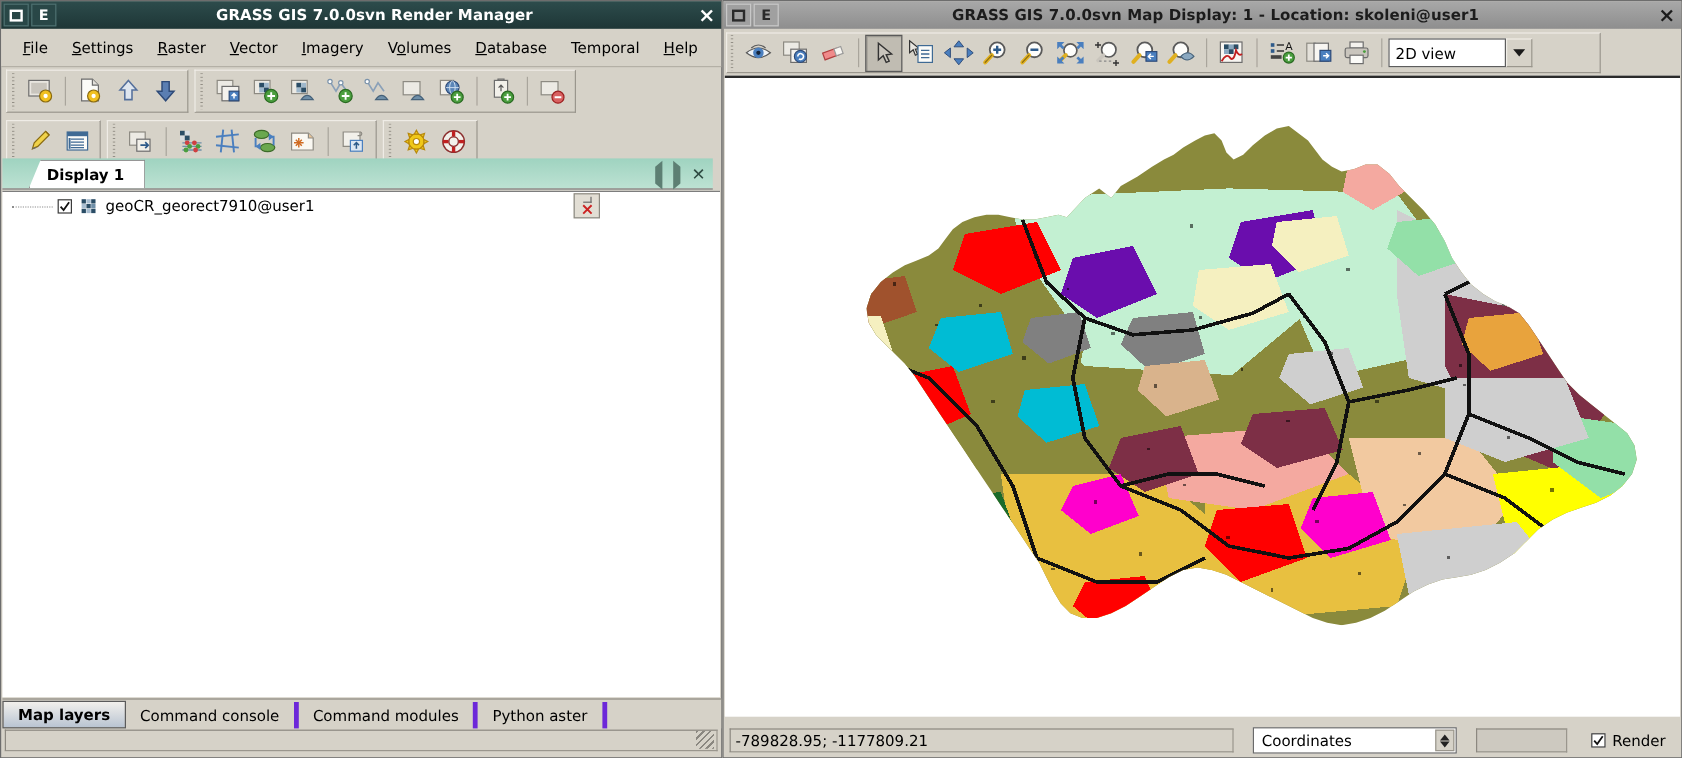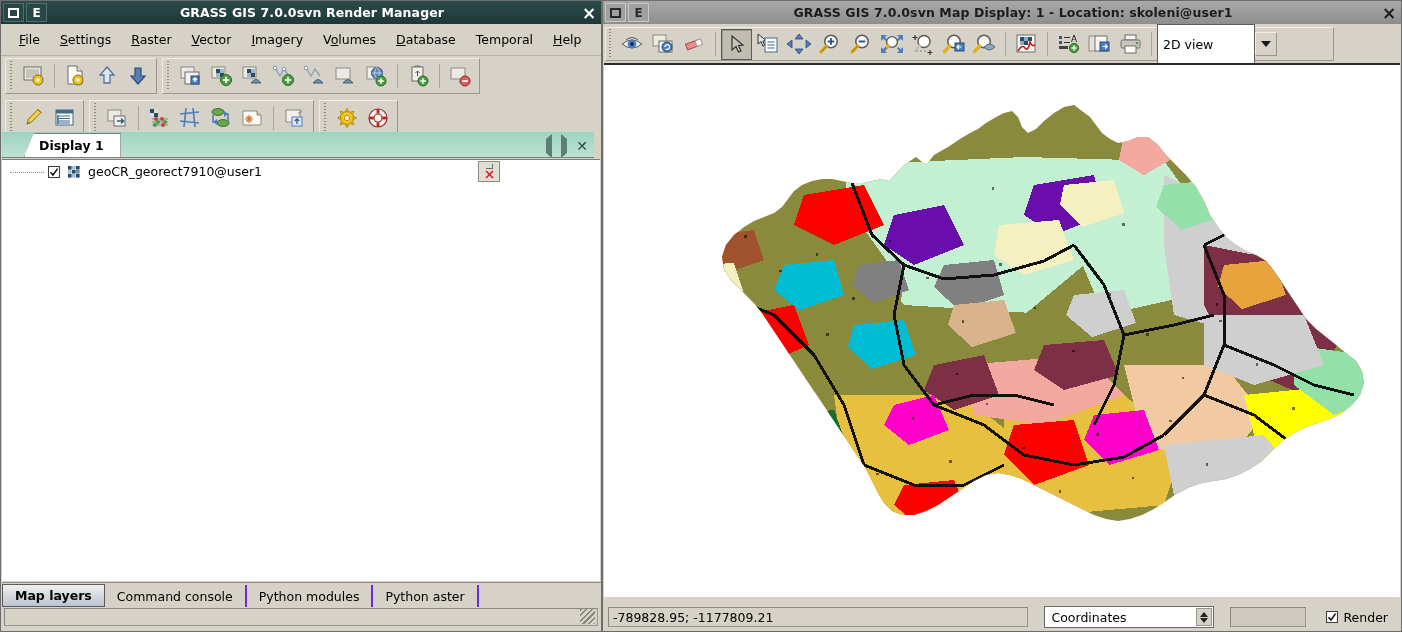--- a/index.html
+++ b/index.html
@@ -72,21 +72,21 @@
            align-items:center; justify-content:center; flex:none; }
   .lbl-btn { position:absolute; left:476px; top:1px; width:22px; height:21px;
              background:#e2ded4; border:1px solid #8d8a82;
              display:flex; flex-direction:column; align-items:center; justify-content:center; }
 
   
   .btabs { position:absolute; left:1px; bottom:24px; height:25px; width:599px;
            display:flex; align-items:flex-end; background:#d6d2c8;
            border-top:1px solid #8d8a82; }
   .btab { height:22px; display:flex; align-items:center; padding:0 12px; font-size:12.5px;
-          border-right:2px solid #6d28d9; }
+          border-right:4px solid #6d28d9; }
   .btab.act { background:linear-gradient(to bottom,#f2f0ec,#b9c4d2);
               border:1px solid #5b5b5b; font-weight:bold; height:23px; }
   .sbar { position:absolute; left:3px; bottom:5px; width:594px; height:18px;
           background:#d6d2c8; border:1px solid #9a968d;
           border-top-color:#8c8880; border-left-color:#8c8880; }
   .grip-c { position:absolute; right:2px; bottom:1px; width:15px; height:15px;
             background-image:repeating-linear-gradient(135deg,#8a8780 0 1.5px,transparent 1.5px 4px); }
 
   
   .mcanvas { position:absolute; background:#ffffff; overflow:hidden; }
@@ -98,21 +98,21 @@
   .combo { width:170px; height:22px; background:#fff; border:1px solid #6a6a6a;
            display:flex; align-items:center; padding-left:6px; font-size:12.5px;
            position:relative; }
   .spin { position:absolute; right:1px; top:1px; bottom:1px; width:16px; background:#d6d2c8;
           border:1px solid #9a968d; display:flex; flex-direction:column;
           align-items:center; justify-content:center; gap:1px; }
   .progbox { width:76px; height:20px; background:#cdc9c0; border:1px solid #9a968d;
              border-top-color:#8c8880; border-left-color:#8c8880; }
   .rbox { display:flex; align-items:center; gap:5px; padding:0 8px 0 4px; font-size:12.5px; }
 
-  .dropdown { width:98px; height:40px; background:#fff; border:1px solid #5d5d5d;
+  .dropdown { width:98px; height:24px; background:#fff; border:1px solid #5d5d5d;
               display:flex; align-items:center; padding-left:5px; font-size:12.5px; }
   .ddbtn { width:22px; height:24px; background:#d6d2c8; border:1px solid #9a968d;
            border-top-color:#f0ede7; border-left-color:#f0ede7;
            display:flex; align-items:center; justify-content:center; }
   .tri-lh { width:0;height:0;border-top:5px solid transparent;border-bottom:5px solid transparent;
             border-right:6px solid #5d7f73; }
   .tri-rh { width:0;height:0;border-top:5px solid transparent;border-bottom:5px solid transparent;
             border-left:6px solid #5d7f73; }
   .tri-dn { width:0;height:0;border-left:5px solid transparent;border-right:5px solid transparent;
             border-top:6px solid #1a1a1a; }
@@ -426,21 +426,21 @@
           <svg width="9" height="9" viewBox="0 0 9 9" style="margin-top:1px;">
             <path d="M1 1 L8 8 M8 1 L1 8" stroke="#c22" stroke-width="1.6"></path>
           </svg>
         </span>
       </div>
     </div>
 
     <div class="btabs">
       <div class="btab act">Map layers</div>
       <div class="btab">Command console</div>
-      <div class="btab">Python modules</div>
+      <div class="btab">Command modules</div>
       <div class="btab">Python aster</div>
     </div>
 
     <div class="sbar">
       <span></span>
       <span class="grip-c"></span>
     </div>
   </div>
 
   <div class="win" style="left:602px;top:0;width:800px;height:632px;">

